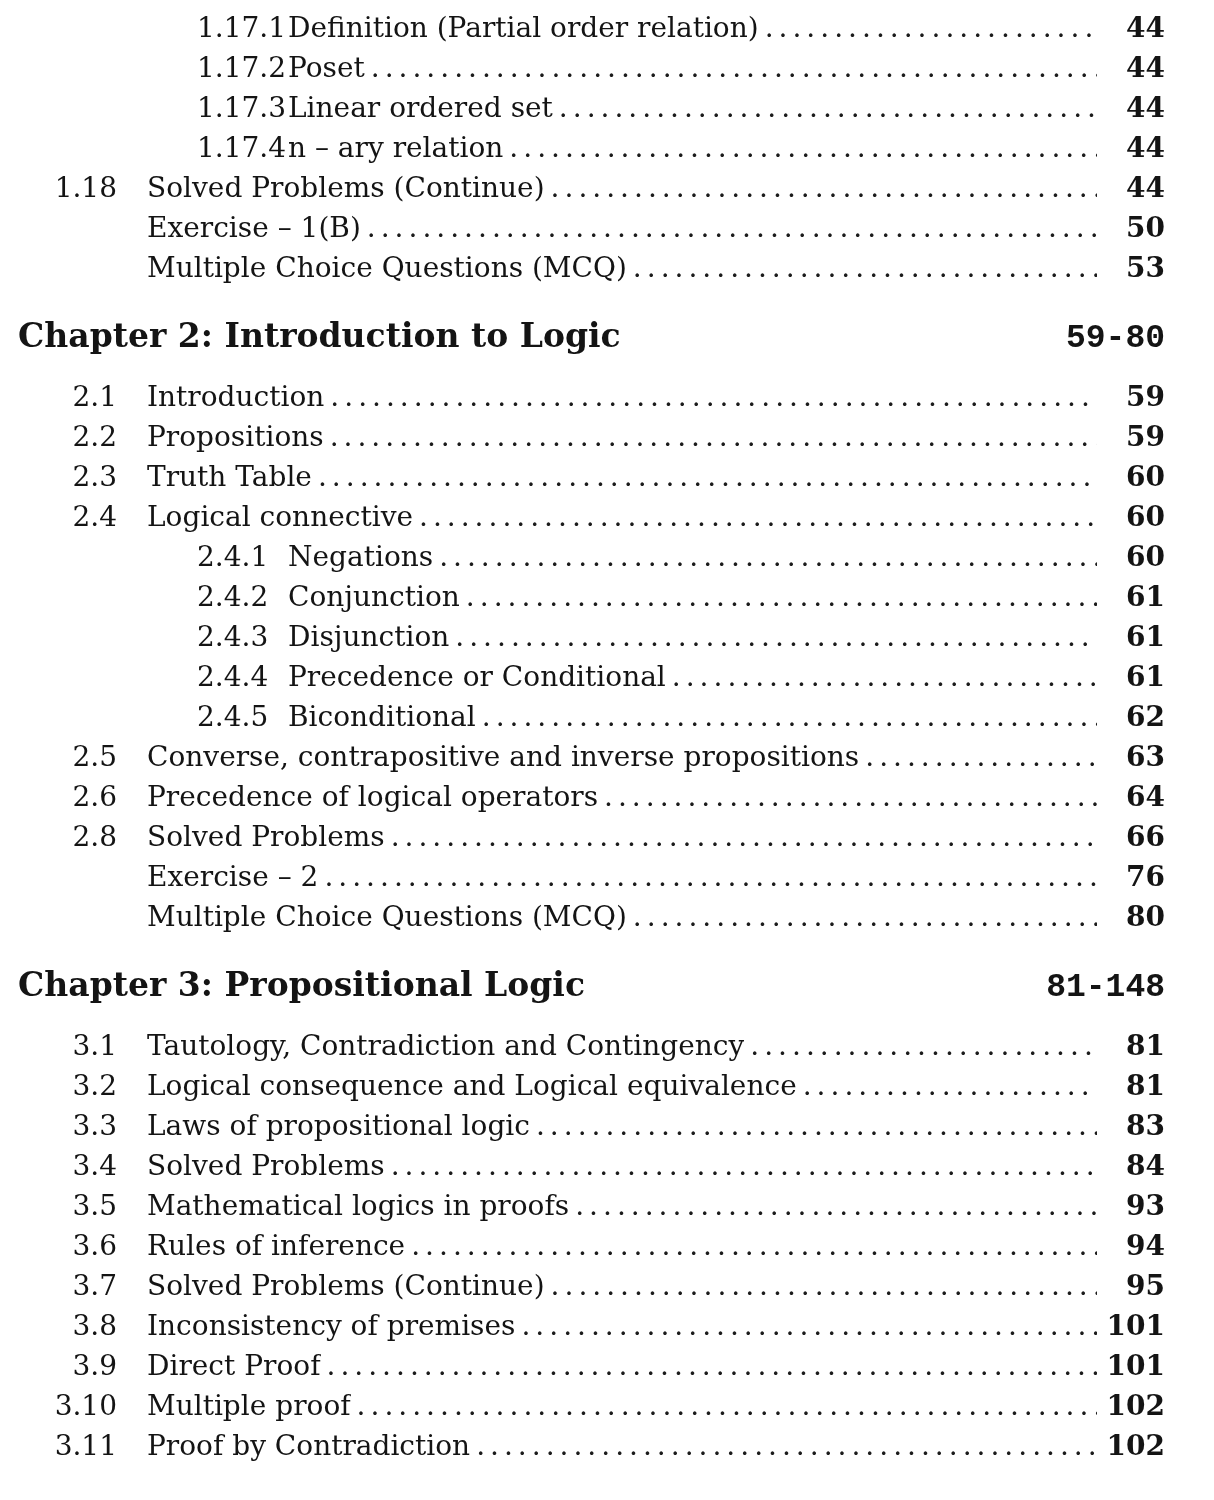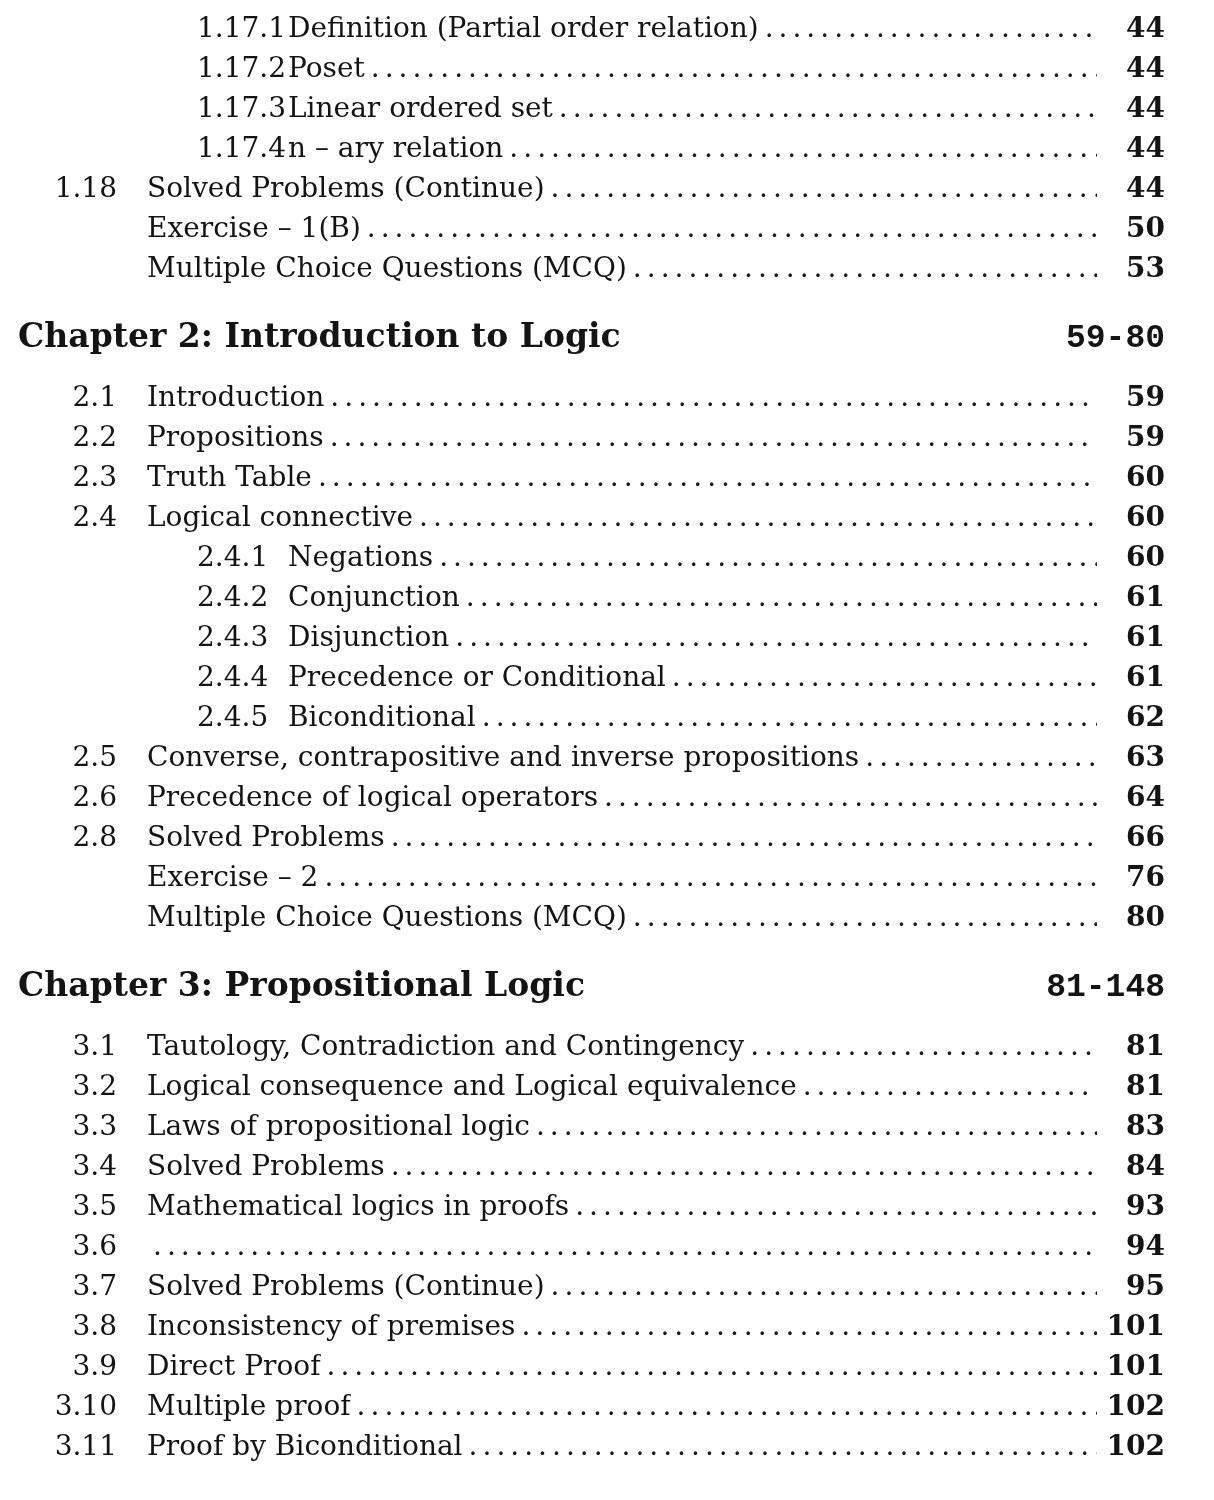--- a/index.html
+++ b/index.html
@@ -219,20 +219,21 @@
     <span class="pg">84</span>
   </div>
       <div class="entry l1">
     <span class="num">3.5</span>
     <span class="title">Mathematical logics in proofs</span>
     <span class="dots"></span>
     <span class="pg">93</span>
   </div>
       <div class="entry l1">
     <span class="num">3.6</span>
+    <span class="title">Rules of inference</span>
     <span class="dots"></span>
     <span class="pg">94</span>
   </div>
       <div class="entry l1">
     <span class="num">3.7</span>
     <span class="title">Solved Problems (Continue)</span>
     <span class="dots"></span>
     <span class="pg">95</span>
   </div>
       <div class="entry l1">
@@ -248,18 +249,18 @@
     <span class="pg">101</span>
   </div>
       <div class="entry l1">
     <span class="num">3.10</span>
     <span class="title">Multiple proof</span>
     <span class="dots"></span>
     <span class="pg">102</span>
   </div>
       <div class="entry l1">
     <span class="num">3.11</span>
-    <span class="title">Proof by Biconditional</span>
+    <span class="title">Proof by Contradiction</span>
     <span class="dots"></span>
     <span class="pg">102</span>
   </div>
     </main>
 </div>
 
 </body></html>

